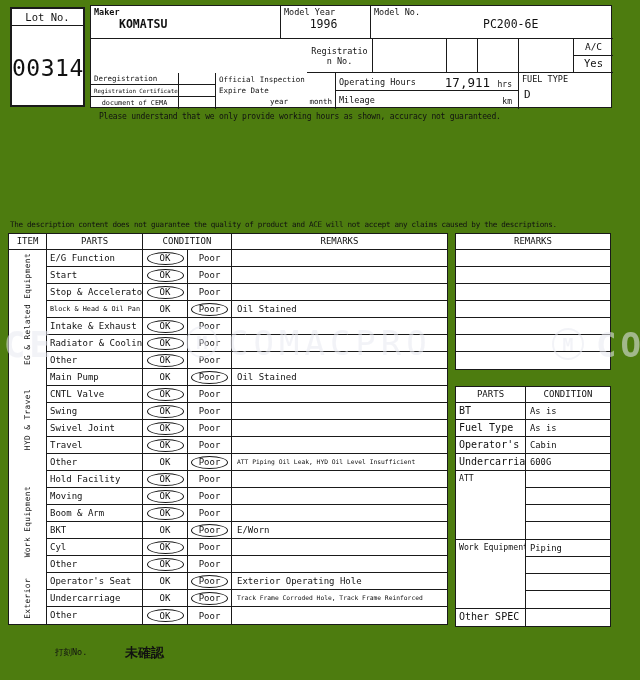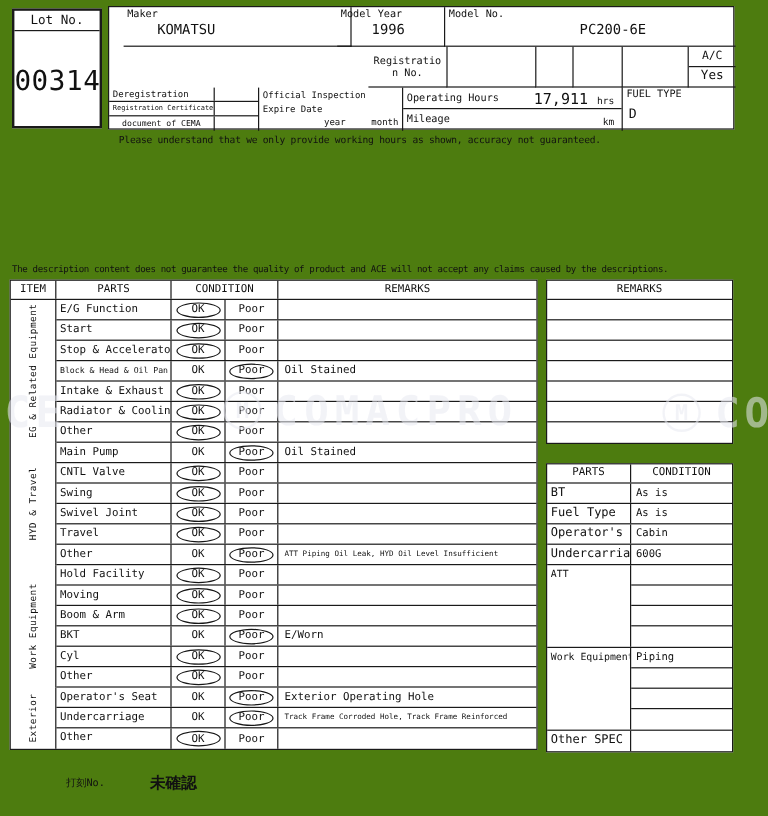--- a/index.html
+++ b/index.html
@@ -11,21 +11,21 @@
   }
   
   .lot-box { position:absolute; left:10px; top:7px; width:75px; height:100px; border:2px solid #1a1a1a; background:#fff; }
   .lot-label { height:17px; border-bottom:1px solid #1a1a1a; text-align:center; font-size:10.5px; line-height:16px; }
   .lot-number { margin-top:29px; text-align:center; font-size:23px; letter-spacing:0.5px; }
   
   .hdr { position:absolute; left:90px; top:5px; width:522px; height:103px; border:1.5px solid #1a1a1a; background:#fff; }
   .hcell { position:absolute; border-right:1px solid #1a1a1a; border-bottom:1px solid #1a1a1a; }
   .hlabel { font-size:8.5px; padding:1px 0 0 3px; display:block; line-height:10px; }
   .hvalue { font-size:11.5px; }
-  .c-maker   { left:12px;   top:0;  width:190px; height:33px; }
+  .c-maker   { left:0;   top:0;  width:190px; height:33px;font-weight:bold; }
   .c-myear   { left:190px; top:0; width:90px; height:33px; }
   .c-mno     { left:280px; top:0; width:242px; height:33px; border-right:none; }
   .c-maker .hvalue { padding-left:28px; }
   .c-myear .hvalue { text-align:center; padding-right:4px; }
   .c-mno  .hvalue  { padding-left:112px; }
   .c-serial  { left:0; top:33px; width:216px; height:34px; }
   .c-serial .hvalue { padding-left:12px; padding-top:2px; }
   .c-reglab  { left:216px; top:33px; width:66px; height:34px; font-size:8.5px; display:flex; align-items:center; justify-content:center; text-align:center; line-height:10px; padding:0 2px; word-break:break-word; }
   .c-e1 { left:282px; top:33px; width:74px; height:34px; }
   .c-e2 { left:356px; top:33px; width:31px; height:34px; }
@@ -101,21 +101,21 @@
   .st-sub:last-child { border-bottom:none; }
   
   .footer { position:absolute; left:55px; top:642px; }
   .stamp-label { font-size:8.5px; vertical-align:middle; }
   .stamp-value { font-size:13px; font-weight:bold; margin-left:28px; vertical-align:middle; }
   
   .watermark { position:absolute; left:0; top:318px; width:640px; height:58px; pointer-events:none; z-index:6; opacity:0.55; }
   .wm-frag-left { position:absolute; left:-22px; top:6px; font-size:36px; font-weight:bold; color:#e9eaf2; letter-spacing:4px; }
   .wm-logo { position:absolute; width:32px; height:32px; border:2.5px solid #e9eaf2; border-radius:50%; color:#e9eaf2; font-size:18px; font-weight:bold; display:flex; align-items:center; justify-content:center; }
   .wm-logo-main { left:186px; top:8px; }
-  .wm-text { position:absolute; left:228px; top:5px; font-size:34px; font-weight:bold; color:#e9eaf2; letter-spacing:5px; }
+  .wm-text { position:absolute; left:228px; top:5px; font-size:34px; font-weight:normal; color:#e9eaf2; letter-spacing:5px; }
   .wm-logo-right { left:552px; top:10px; }
   .wm-frag-right { position:absolute; left:596px; top:7px; font-size:34px; font-weight:bold; color:#e9eaf2; letter-spacing:4px; }
 </style>
 </head>
 <body>
 
 <div class="page">
 
   <div class="lot-box">
     <div class="lot-label">Lot No.</div>

